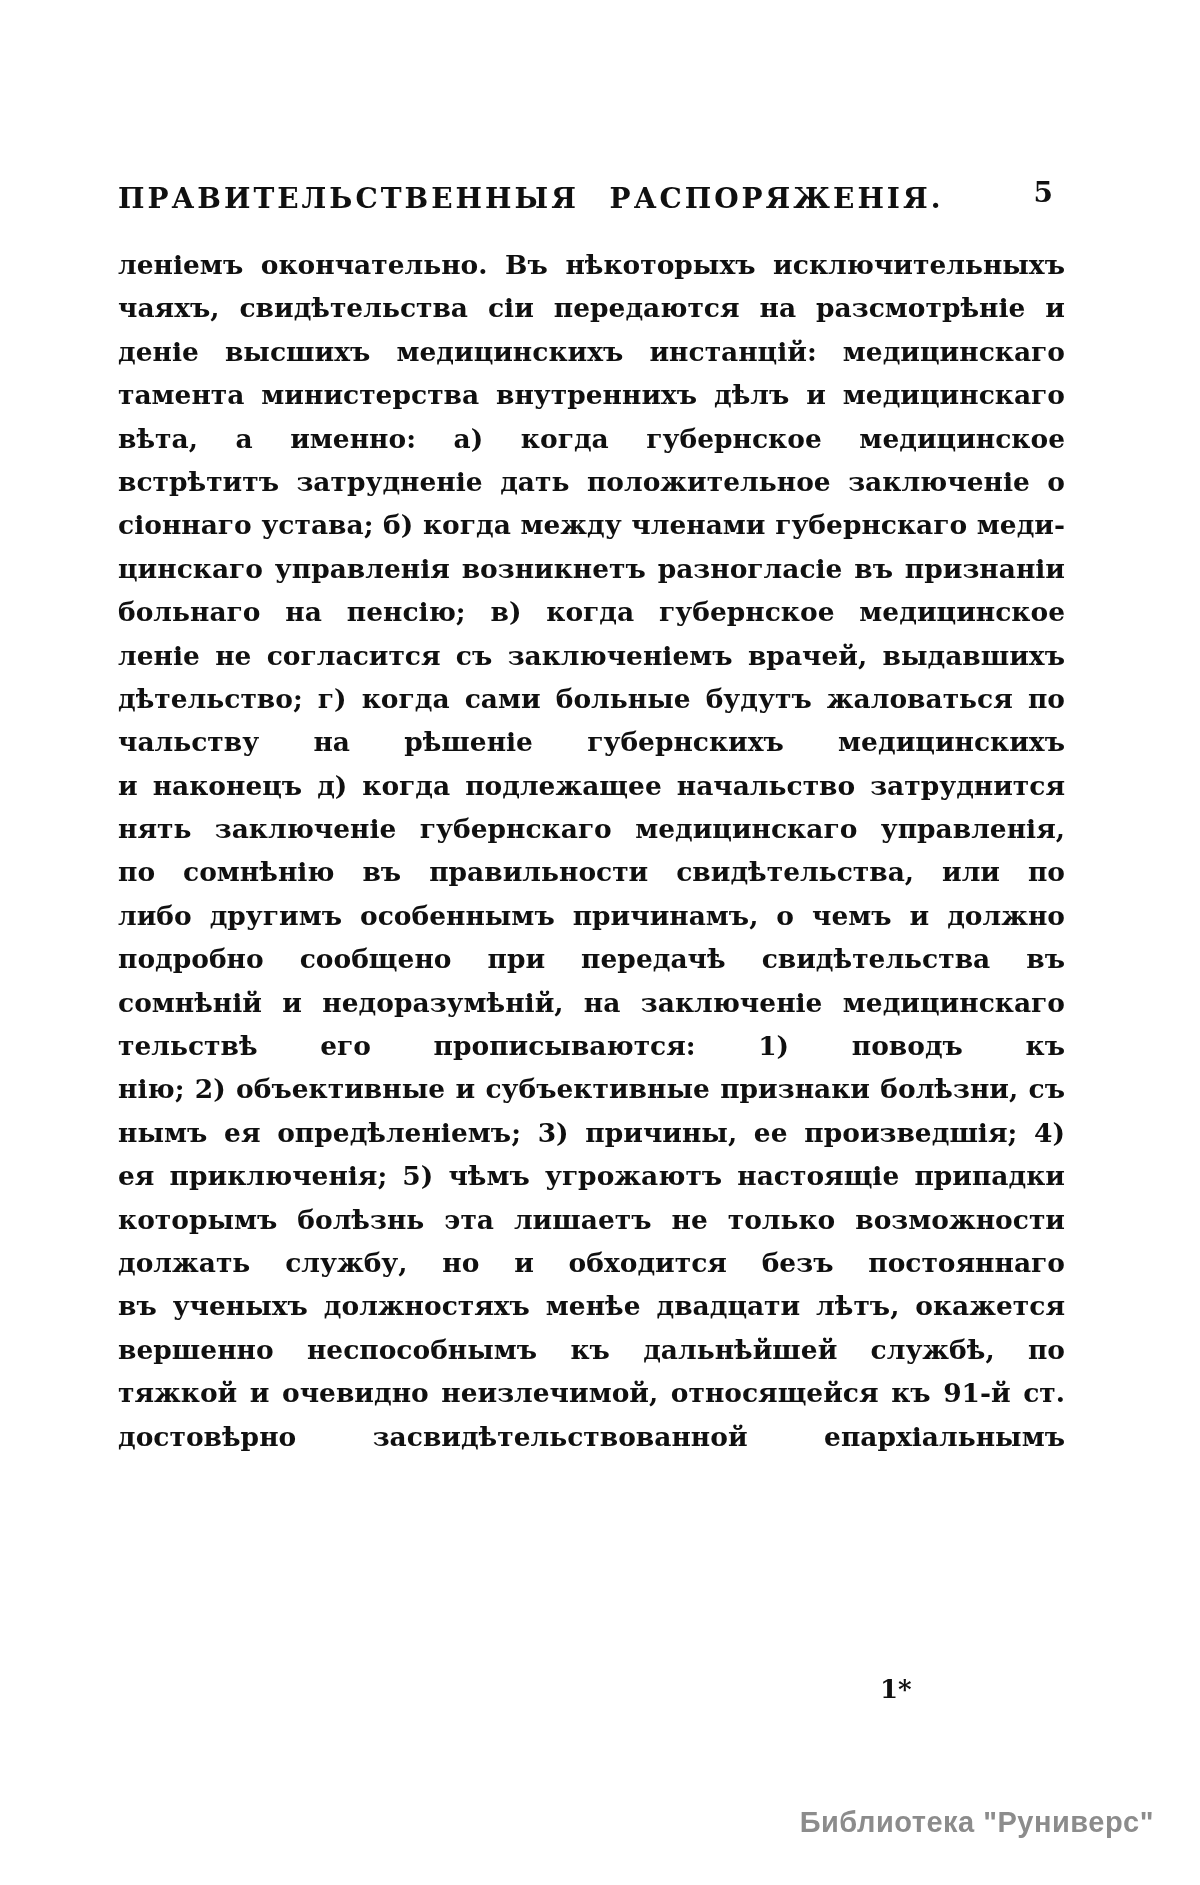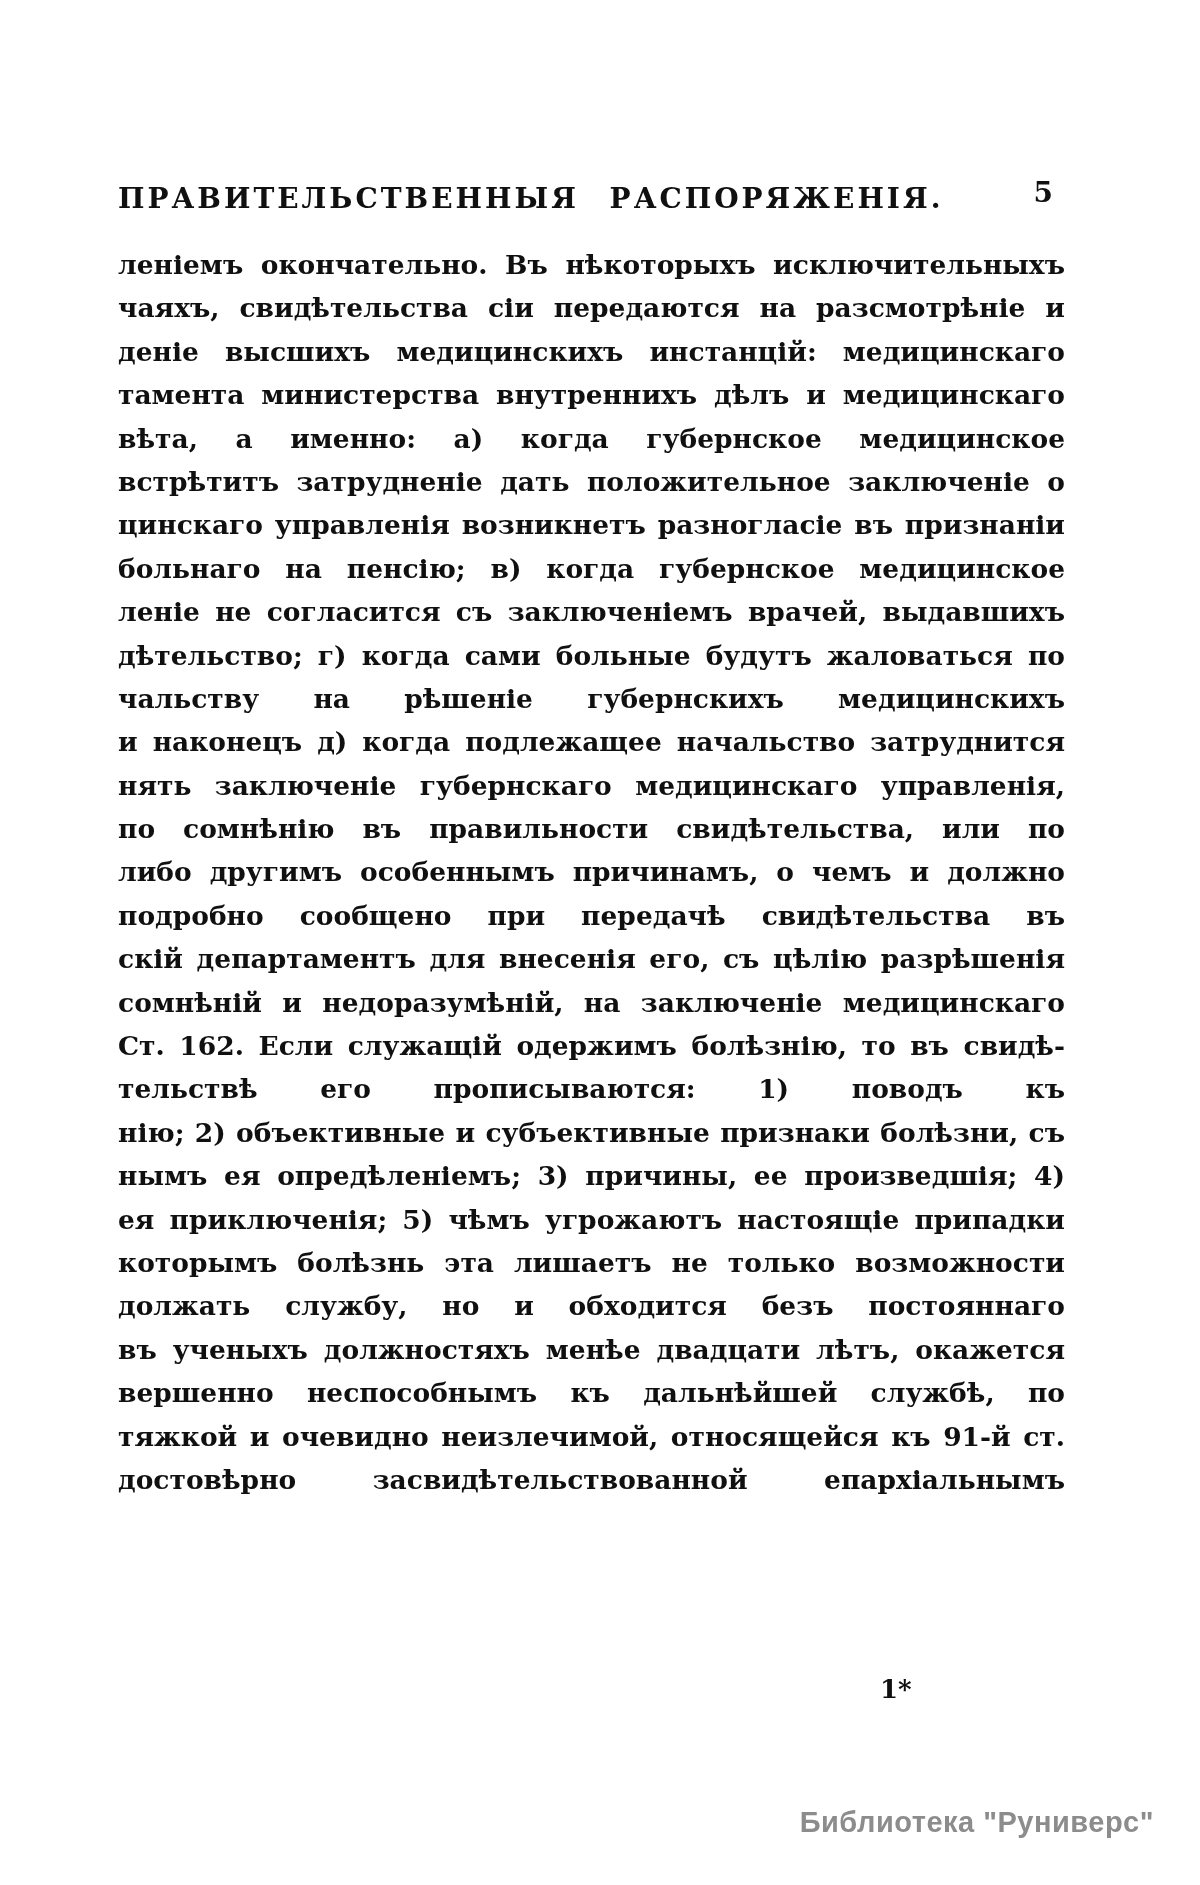--- a/index.html
+++ b/index.html
@@ -83,33 +83,32 @@
     <div class="page-number">5</div>
   </div>
 
   <div class="body-text">
     <div class="line">леніемъ окончательно. Въ нѣкоторыхъ исключительныхъ слу-</div>
     <div class="line">чаяхъ, свидѣтельства сіи передаются на разсмотрѣніе и утверж-</div>
     <div class="line">деніе высшихъ медицинскихъ инстанцій: медицинскаго депар-</div>
     <div class="line">тамента министерства внутреннихъ дѣлъ и медицинскаго со-</div>
     <div class="line">вѣта, а именно: а) когда губернское медицинское управленіе</div>
     <div class="line">встрѣтитъ затрудненіе дать положительное заключеніе о правѣ</div>
+    <div class="line">сіоннаго устава; б) когда между членами губернскаго меди-</div>
     <div class="line">цинскаго управленія возникнетъ разногласіе въ признаніи правъ</div>
     <div class="line">больнаго на пенсію; в) когда губернское медицинское управ-</div>
     <div class="line">леніе не согласится съ заключеніемъ врачей, выдавшихъ сви-</div>
     <div class="line">дѣтельство; г) когда сами больные будутъ жаловаться по на-</div>
     <div class="line">чальству на рѣшеніе губернскихъ медицинскихъ управленій,</div>
     <div class="line">и наконецъ д) когда подлежащее начальство затруднится при-</div>
     <div class="line">нять заключеніе губернскаго медицинскаго управленія, или</div>
     <div class="line">по сомнѣнію въ правильности свидѣтельства, или по какимъ</div>
     <div class="line">либо другимъ особеннымъ причинамъ, о чемъ и должно быть</div>
     <div class="line">подробно сообщено при передачѣ свидѣтельства въ медицин-</div>
-    <div class="line">скій департаментъ для внесенія его, съ цѣлію разрѣшенія</div>
     <div class="line">сомнѣній и недоразумѣній, на заключеніе медицинскаго совѣта.</div>
-    <div class="line">Ст. 162. Если служащій одержимъ болѣзнію, то въ свидѣ-</div>
     <div class="line">тельствѣ его прописываются: 1) поводъ къ освидѣтельствова-</div>
     <div class="line">нію; 2) объективные и субъективные признаки болѣзни, съ точ-</div>
     <div class="line">нымъ ея опредѣленіемъ; 3) причины, ее произведшія; 4) время</div>
     <div class="line">ея приключенія; 5) чѣмъ угрожаютъ настоящіе припадки въ</div>
     <div class="line">которымъ болѣзнь эта лишаетъ не только возможности про-</div>
     <div class="line">должать службу, но и обходится безъ постояннаго посторон-</div>
     <div class="line">въ ученыхъ должностяхъ менѣе двадцати лѣтъ, окажется со-</div>
     <div class="line">вершенно неспособнымъ къ дальнѣйшей службѣ, по болѣзни</div>
     <div class="line">тяжкой и очевидно неизлечимой, относящейся къ 91-й ст. и</div>
     <div class="line">достовѣрно засвидѣтельствованной епархіальнымъ училищнымъ</div>

